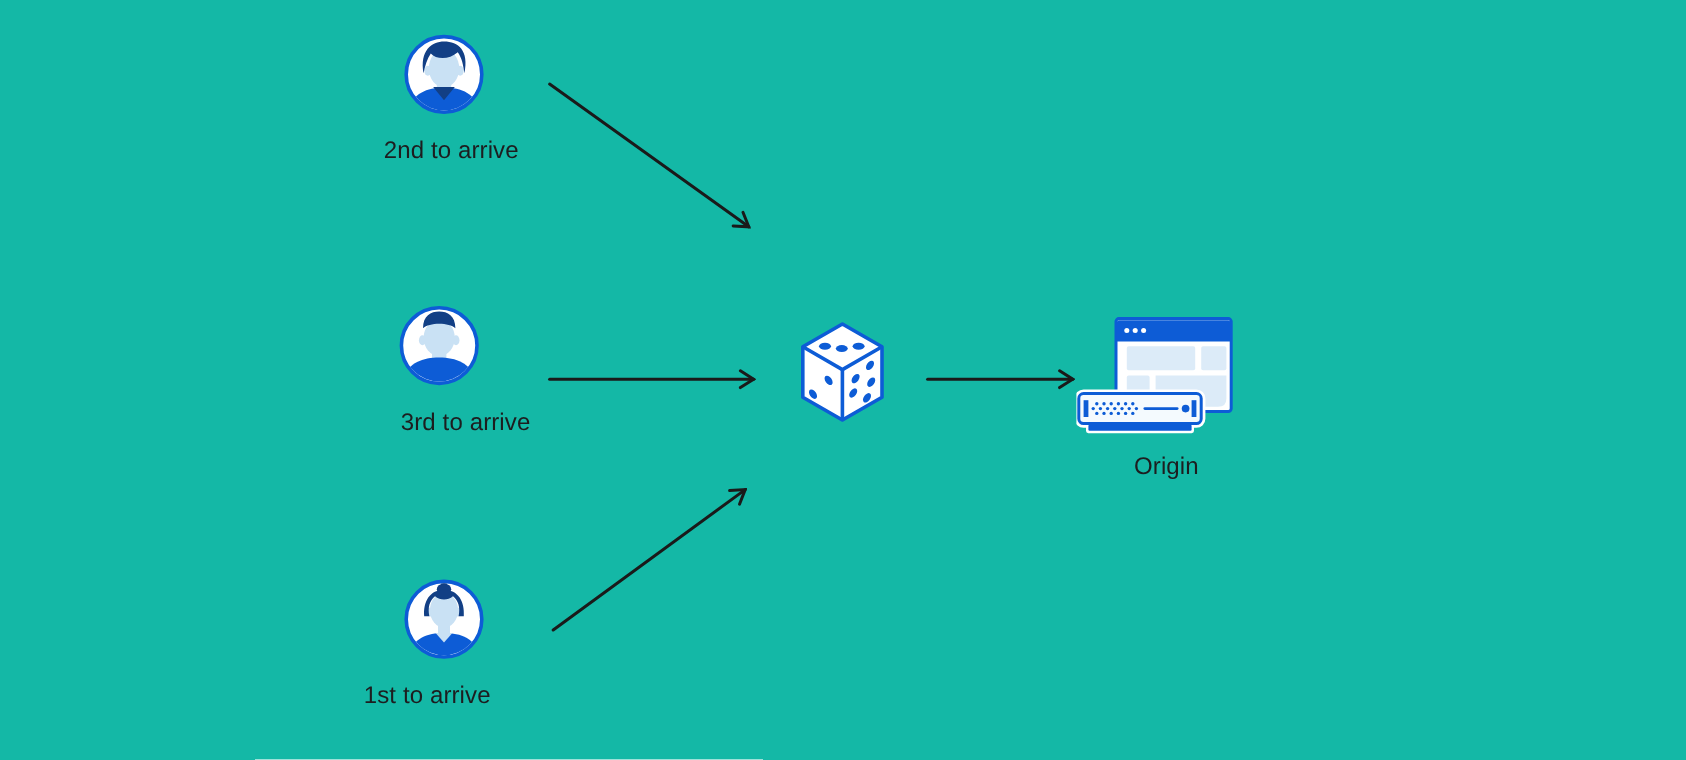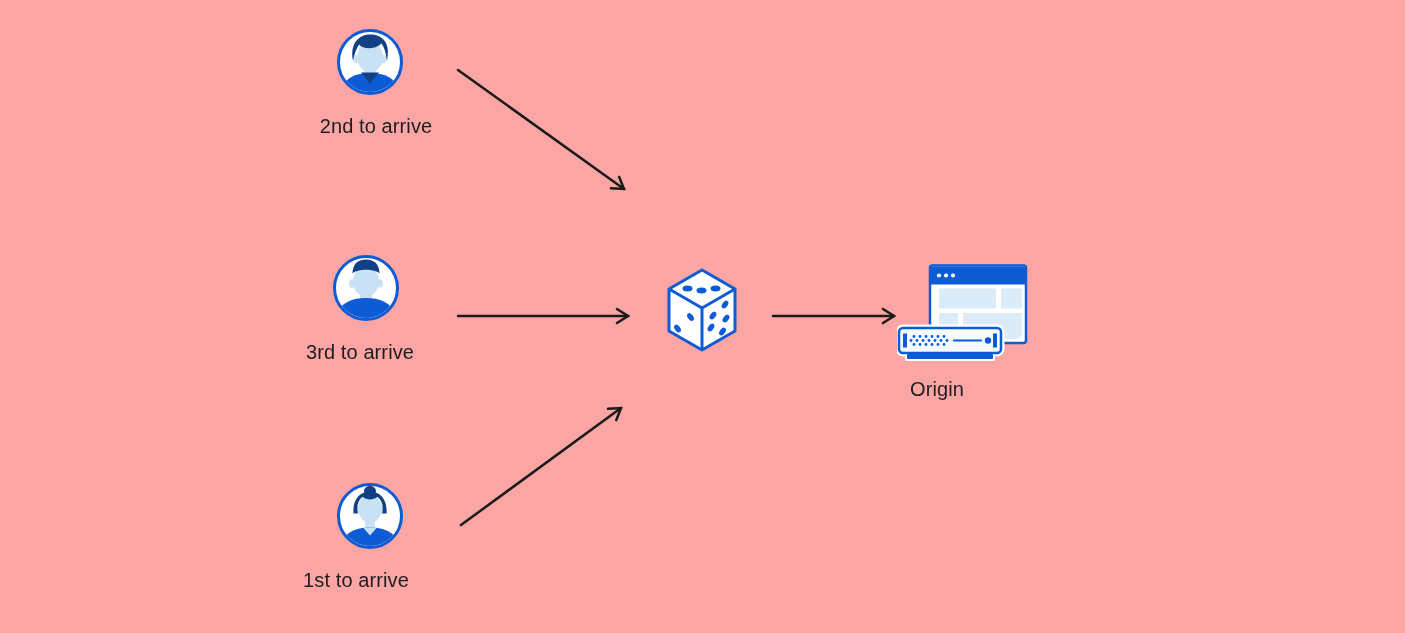--- a/index.html
+++ b/index.html
@@ -1,19 +1,19 @@
 <!DOCTYPE html>
 <html><head>
 <meta charset="utf-8">
 <style>
   html,body{margin:0;padding:0;background:#ffffff;}
   .canvas{
     position:relative;
     width:1405px;height:633px;
-    background:#fca5a5;
+    background:#14b8a6;
     font-family:"Liberation Sans",sans-serif;
     overflow:hidden;
   }
   .abs{position:absolute;}
   .node-label{
     position:absolute;
     text-align:center;
     font-size:20px;
     line-height:22px;
     color:#1d1d1f;
@@ -72,21 +72,21 @@
       <g clip-path="url(#clipA2)">
         <rect x="28" y="33" width="12" height="12" fill="#c9e1f4"></rect>
         <ellipse cx="20" cy="29.5" rx="2.9" ry="4.2" fill="#c9e1f4"></ellipse>
         <ellipse cx="48" cy="29.5" rx="2.9" ry="4.2" fill="#c9e1f4"></ellipse>
         <ellipse cx="34" cy="27.5" rx="13" ry="15.2" fill="#c9e1f4"></ellipse>
         <path d="M20.5 19.5 C20.5 9 27 5.5 34 5.5 C41 5.5 47.5 9 47.5 19.5 C42.5 14.5 25.5 14.5 20.5 19.5 Z" fill="#123f85"></path>
         <path d="M2 68 C5 50 18 44 34 44 C50 44 63 50 66 68 Z" fill="#0d5cd6"></path>
       </g>
     </svg>
   </div>
-  <div class="node-label" style="left:280px;top:341px;width:160px;">3rd to arrive</div>
+  <div class="node-label" style="left:308px;top:341px;width:160px;">3rd to arrive</div>
 
   <div class="abs" style="left:336px;top:482px;">
     <svg width="68" height="68" viewBox="0 0 68 68">
       <defs>
           <clipPath id="clipA3">
             <circle cx="34" cy="34" r="30"></circle>
           </clipPath>
         </defs>
       <circle cx="34" cy="34" r="31.5" fill="#ffffff" stroke="#0d5cd6" stroke-width="3"></circle>
       <g clip-path="url(#clipA3)">
@@ -169,15 +169,15 @@
             <circle cx="29" cy="80.5" r="1.4"></circle>
             <circle cx="35" cy="80.5" r="1.4"></circle>
             <circle cx="41" cy="80.5" r="1.4"></circle>
             <circle cx="47" cy="80.5" r="1.4"></circle>
         </g>
         <line x1="57" y1="76.5" x2="84" y2="76.5" stroke="#0d5cd6" stroke-width="2.2" stroke-linecap="round"></line>
         <circle cx="91" cy="76.5" r="3.2" fill="#0d5cd6"></circle>
       </g>
     </svg>
   </div>
-  <div class="node-label" style="left:869px;top:378px;width:136px;">Origin</div>
+  <div class="node-label" style="left:904px;top:378px;width:136px;">Origin</div>
 
 </div>
 
 </body></html>

